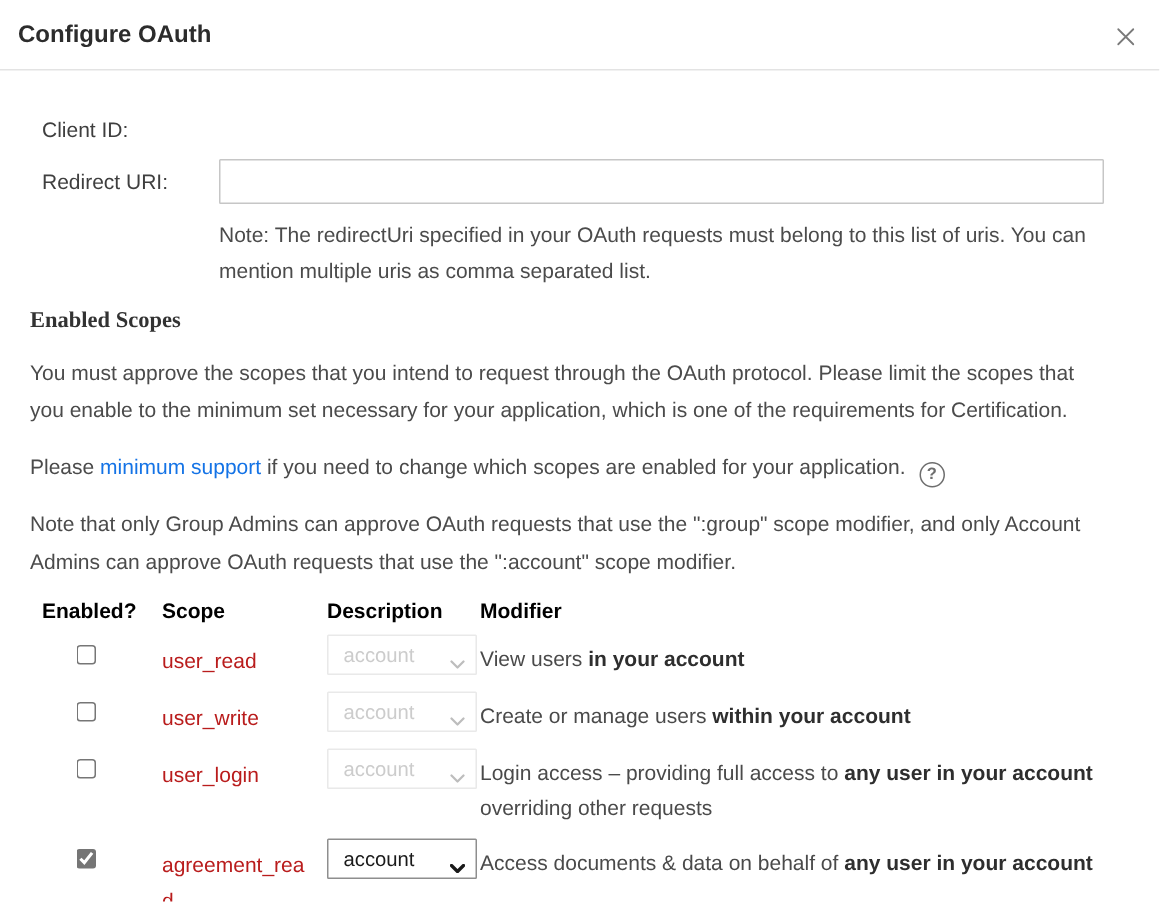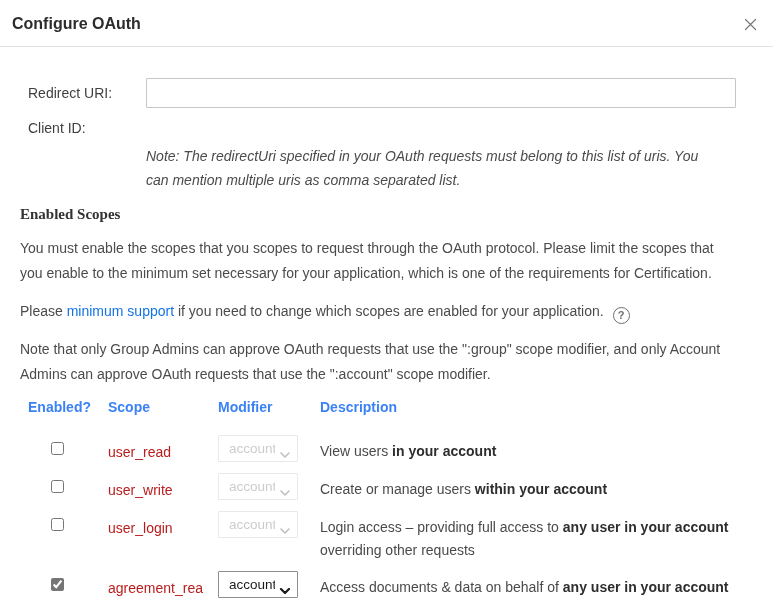--- a/index.html
+++ b/index.html
@@ -22,47 +22,47 @@
 
   .form-section { margin-top:31px; }
   .form-row { display:flex; align-items:center; margin-left:8px; }
   .form-row + .form-row { margin-top:12px; }
   .form-label { width:118px; flex:0 0 118px; color:#3f3f3f; }
   .text-input {
     width:590px; height:30px; border:1px solid #c6c6c6; border-radius:1px;
     padding:0 8px; font-family:inherit; font-size:14px; color:#323232; outline:none;
   }
   .uri-note {
-    margin:8px 0 0 126px; width:578px; font-style:italic; color:#4b4b4b; line-height:24px;
+    margin:8px 0 0 126px; width:578px; color:#4b4b4b; line-height:24px;
   }
 
   .section-heading { margin-top:14px; font-size:15px; font-weight:700; color:#323232;font-family:Liberation Serif, serif; }
   .para { margin-top:13px; max-width:712px; line-height:25px; color:#4b4b4b; }
   .link { color:#1473e6; text-decoration:none; cursor:pointer; }
   .help-icon {
     display:inline-flex; align-items:center; justify-content:center;
     width:17px; height:17px; border:1.4px solid #6e6e6e; border-radius:50%;
     font-size:11px; font-weight:700; color:#6e6e6e; margin-left:9px;
     transform:translateY(3px); cursor:pointer;
   }
 
   .scope-table { margin:12px 0 0 8px; width:707px; }
   .thead, .trow { display:grid; grid-template-columns:80px 110px 102px 1fr; align-items:start; }
-  .thead { font-weight:700; color:#3b82f6; margin-bottom:16px; }
+  .thead { font-weight:700; color:#000000; margin-bottom:4px; }
   .trow { margin-bottom:9px; }
   .cell { min-height:20px; }
   .c-enabled { padding-top:7px; }
   .c-enabled input[type="checkbox"] {
     width:13px; height:13px; margin-left:23px; accent-color:#757575; cursor:pointer;
   }
   .c-scope { padding-top:5px; width:98px; word-break:break-all; line-height:24px; color:#b91c1c; }
   .c-desc  { padding-top:5px; line-height:23px; padding-right:2px; color:#4a4a4a; }
   .c-desc b { color:#2e2e2e; font-weight:700;margin-top:20px; }
 
-  .select-wrap { position:relative; width:80px; height:27px; }
+  .select-wrap { position:relative; width:100px; height:27px; }
   .select-wrap select {
     appearance:none; -webkit-appearance:none; width:100%; height:100%;
     background:#fff; border:1px solid #8e8e8e; border-radius:1px;
     font-family:inherit; font-size:13.5px; color:#1a1a1a; padding:0 22px 0 10px; outline:none; cursor:pointer;
   }
   .select-wrap .chev { position:absolute; right:8px; top:10px; pointer-events:none; color:#1a1a1a; }
   .select-wrap .chev svg path { stroke-width:2.2; }
   .select-wrap.disabled select { border-color:#e0e0e0; color:#b7b7b7; cursor:default; }
   .select-wrap.disabled .chev { color:#bdbdbd; }
   .select-wrap.disabled .chev svg path { stroke-width:1.5; }
@@ -76,45 +76,45 @@
     <svg width="13" height="13" viewBox="0 0 13 13">
         <path d="M1.5 1.5 L11.5 11.5 M11.5 1.5 L1.5 11.5" stroke="currentColor" stroke-width="1.2" fill="none" stroke-linecap="round"></path>
       </svg>
   </button>
 </div>
 
 <div class="content">
 
   <div class="form-section">
     <div class="form-row">
+      <div class="form-label">Client ID:</div>
+    </div>
+    <div class="form-row">
       <div class="form-label">Redirect URI:</div>
       <input class="text-input" type="text" value="" style="">
-    </div>
-    <div class="form-row">
-      <div class="form-label">Client ID:</div>
     </div>
     <div class="uri-note">Note: The redirectUri specified in your OAuth requests must belong to this list of uris. You can mention multiple uris as comma separated list.</div>
   </div>
 
   <div class="section-heading">Enabled Scopes</div>
 
-  <div class="para">You must enable the scopes that you scopes to request through the OAuth protocol. Please limit the scopes that you enable to the minimum set necessary for your application, which is one of the requirements for Certification.</div>
+  <div class="para">You must approve the scopes that you intend to request through the OAuth protocol. Please limit the scopes that you enable to the minimum set necessary for your application, which is one of the requirements for Certification.</div>
 
   <div class="para">
     <span>Please </span><a class="link">minimum support</a><span> if you need to change which scopes are enabled for your application.</span><span class="help-icon">?</span>
   </div>
 
   <div class="para">Note that only Group Admins can approve OAuth requests that use the ":group" scope modifier, and only Account Admins can approve OAuth requests that use the ":account" scope modifier.</div>
 
   <div class="scope-table">
     <div class="thead">
       <div class="cell">Enabled?</div>
       <div class="cell">Scope</div>
+      <div class="cell">Description</div>
       <div class="cell">Modifier</div>
-      <div class="cell">Description</div>
     </div>
     <div id="scope-rows">
         <div class="trow">
           <div class="cell c-enabled"><input type="checkbox" style=""></div>
           <div class="cell c-scope">user_read</div>
           <div class="cell c-modifier">
             <div class="select-wrap disabled"><select disabled=""><option>account</option></select><span class="chev"><svg width="10" height="6" viewBox="0 0 10 6">
                   <path d="M1 1l4 4 4-4" fill="none" stroke="currentColor" stroke-linecap="round" stroke-linejoin="round"></path>
                 </svg></span></div>
           </div>

